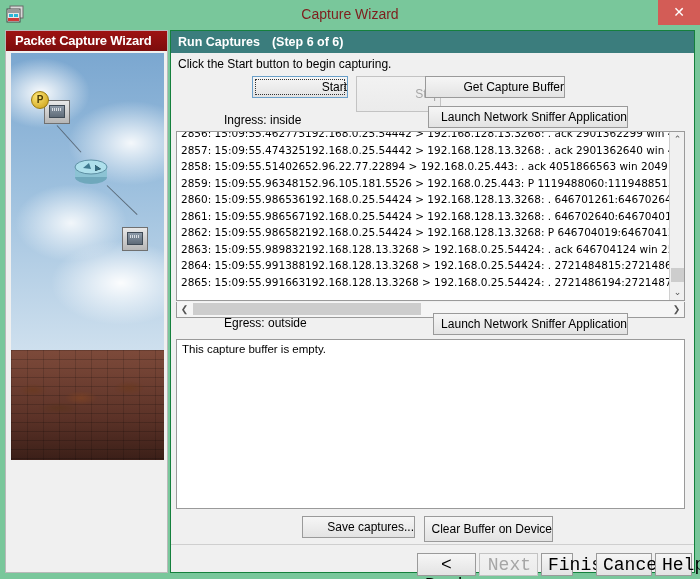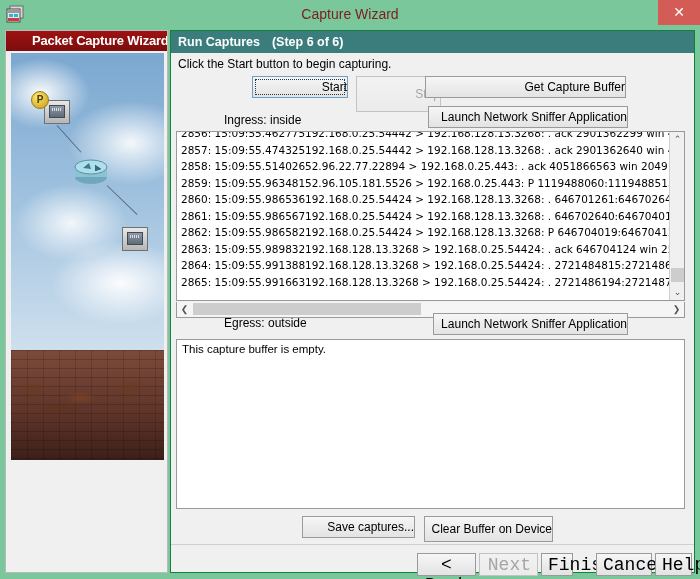--- a/index.html
+++ b/index.html
@@ -56,21 +56,21 @@
     overflow: hidden;
   }
   .sidebar-banner {
     position: absolute; left: 0; top: 0;
     width: 163px; height: 20px;
     background: linear-gradient(to bottom, #9e1212 0%, #7c0d0d 100%);
     color: #ffffff;
     font-size: 13px;
     font-weight: bold;
     line-height: 20px;
-    padding-left: 26px;
+    padding-left: 9px;
     box-sizing: border-box;
     letter-spacing: -0.2px;
   }
   .sidebar-art {
     position: absolute; left: 5px; top: 22px;
     width: 153px; height: 407px;
     overflow: hidden;
     background: #b9cfe4;
   }
   
@@ -215,21 +215,21 @@
     color: #000;
     text-align: right;
     cursor: pointer;
     padding: 0;
   }
   .btn.disabled { color: #a6a6a6; background: linear-gradient(to bottom, #f2f2f2, #ebebeb); border-color: #c3c3c3; cursor: default; }
   .btn.focused { outline: 1px dotted #333; outline-offset: -4px; border-color: #6a9fc8; }
 
   .btn-start  { left: 81px;  top: 45px; width: 96px; height: 22px; }
   .btn-stop   { left: 185px; top: 45px; width: 85px; height: 36px; }
-  .btn-getbuf { left: 254px; top: 45px; width: 201px; height: 22px; }
+  .btn-getbuf { left: 254px; top: 45px; width: 140px; height: 22px; }
   .btn-sniff1 { left: 257px; top: 75px; width: 200px; height: 22px; }
   .btn-sniff2 { left: 262px; top: 282px; width: 195px; height: 22px; }
   .btn-save   { left: 131px; top: 485px; width: 113px; height: 22px; }
   .btn-clear  { left: 253px; top: 485px; width: 129px; height: 26px; }
 
   .label-ingress {
     position: absolute; left: 53px; top: 82px;
     font-size: 12px; color: #000;
   }
   .label-egress {

